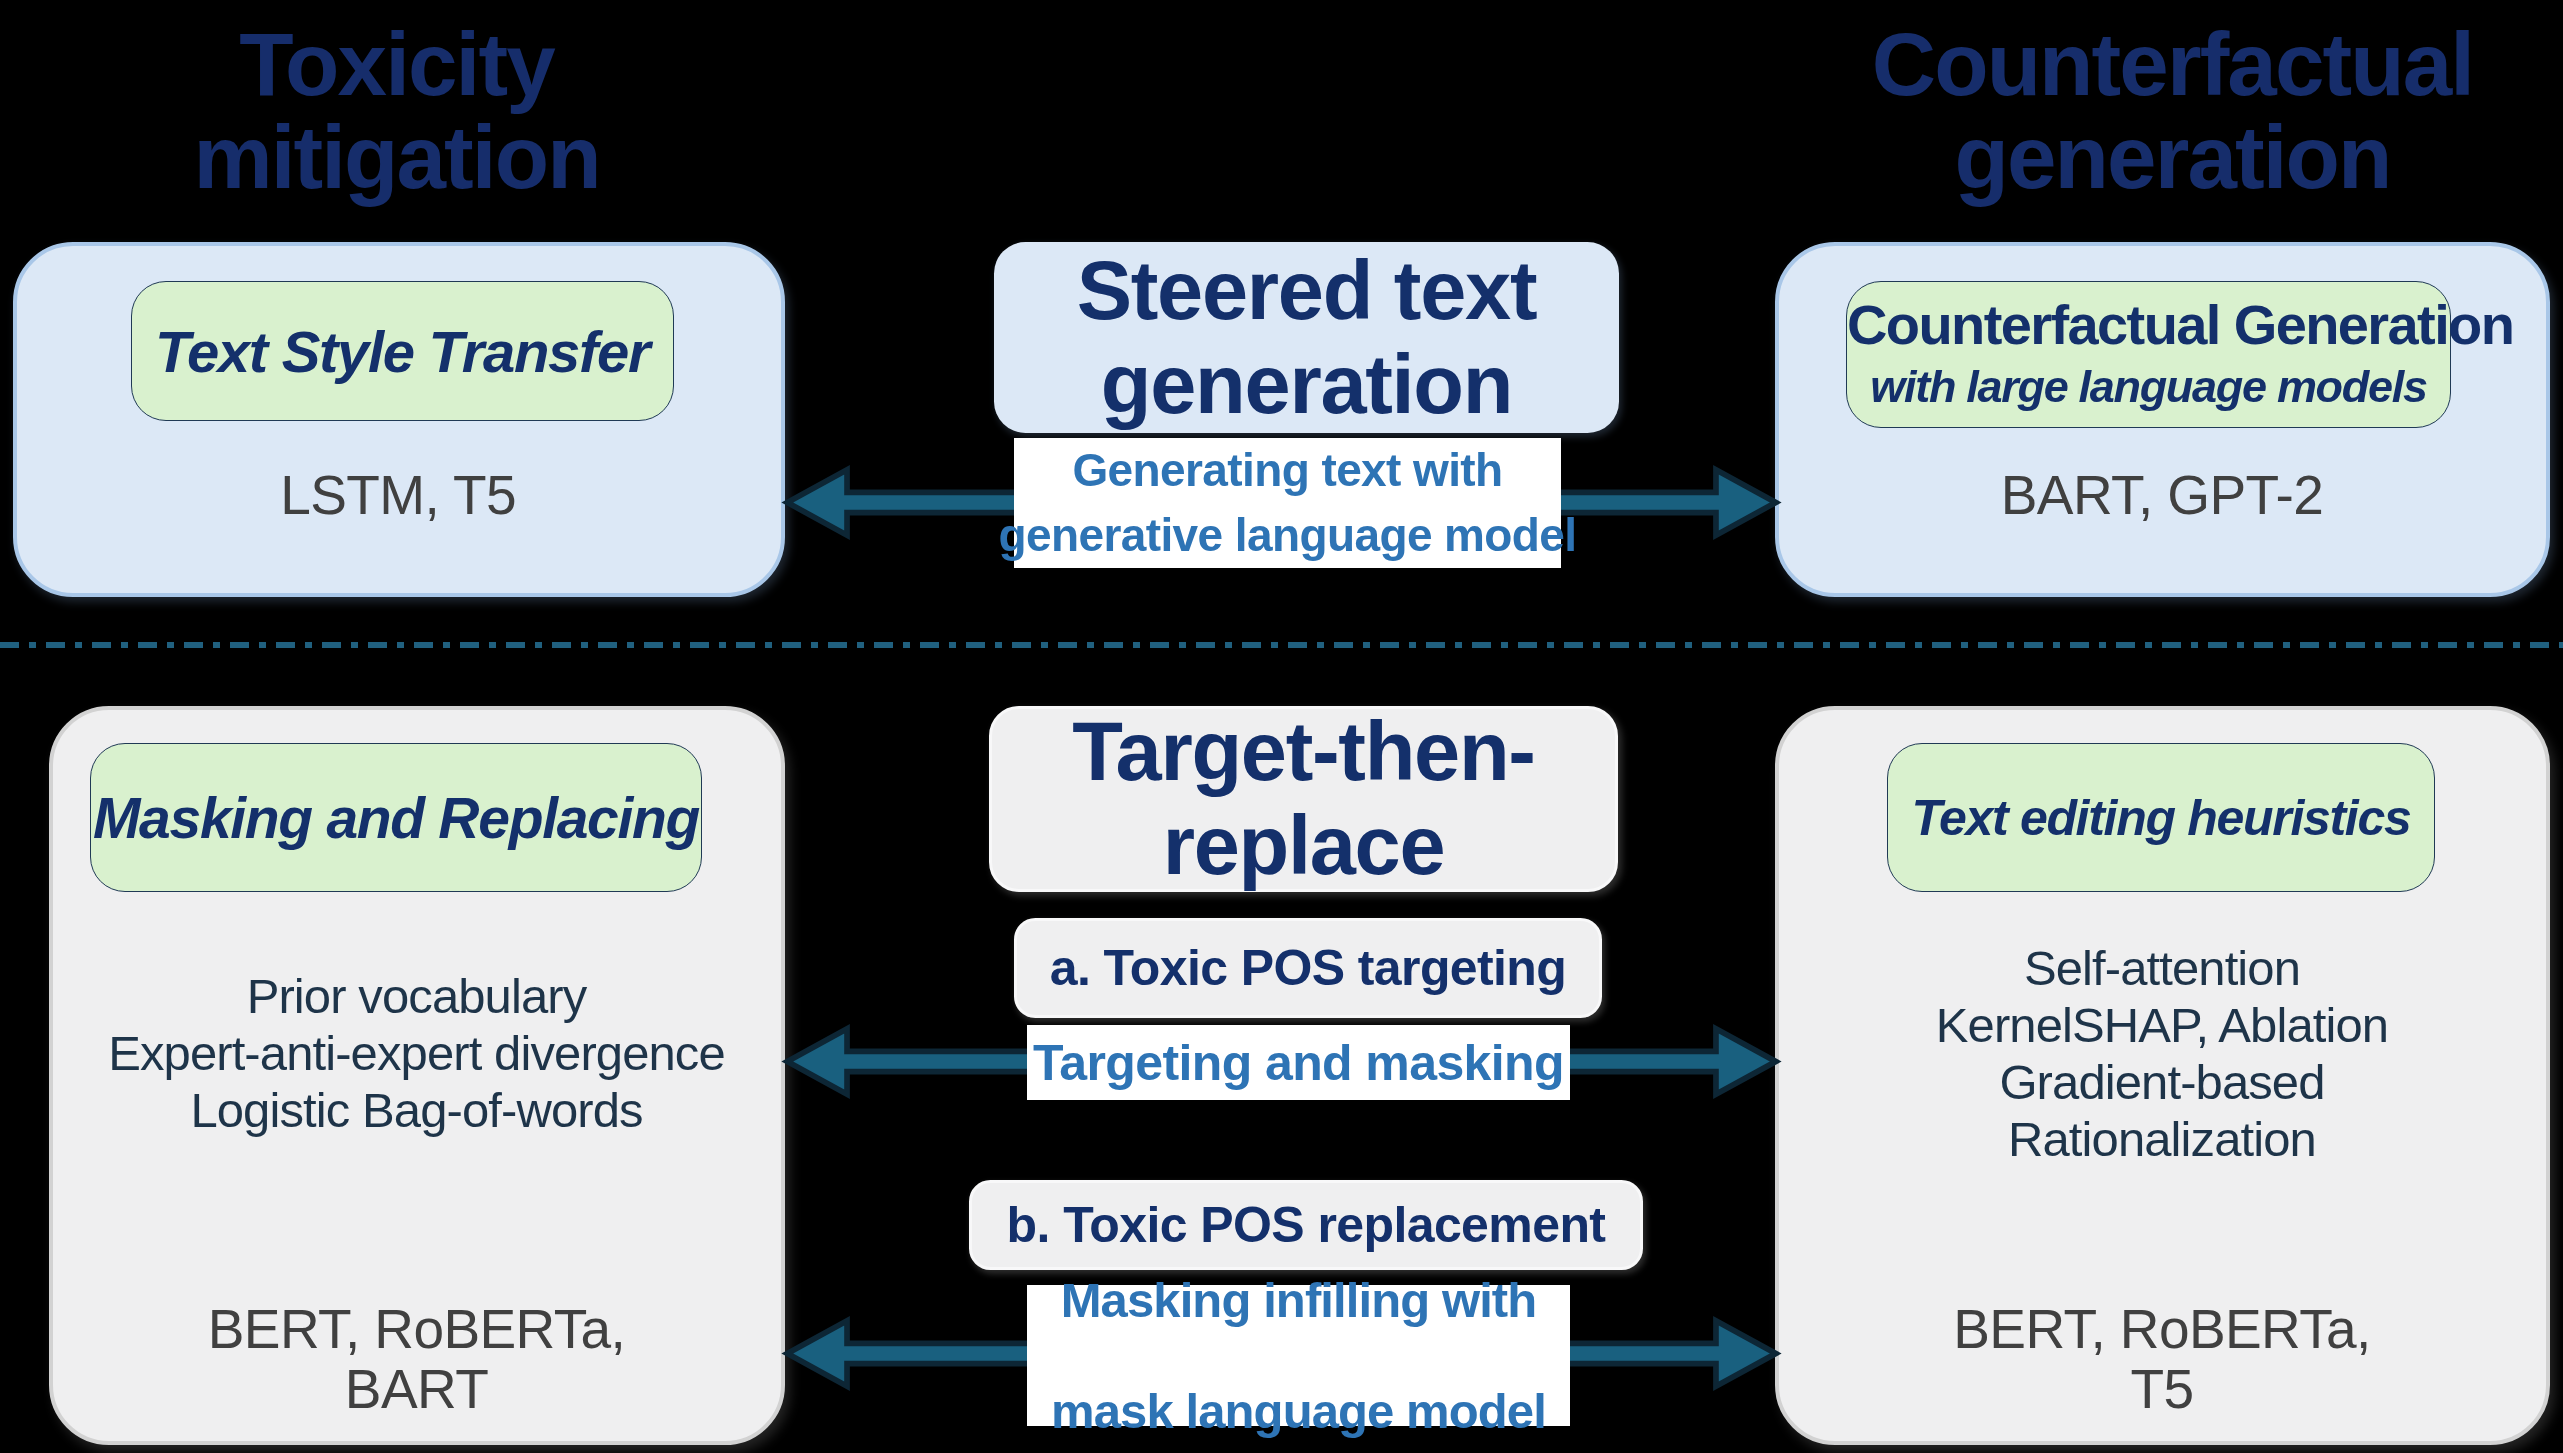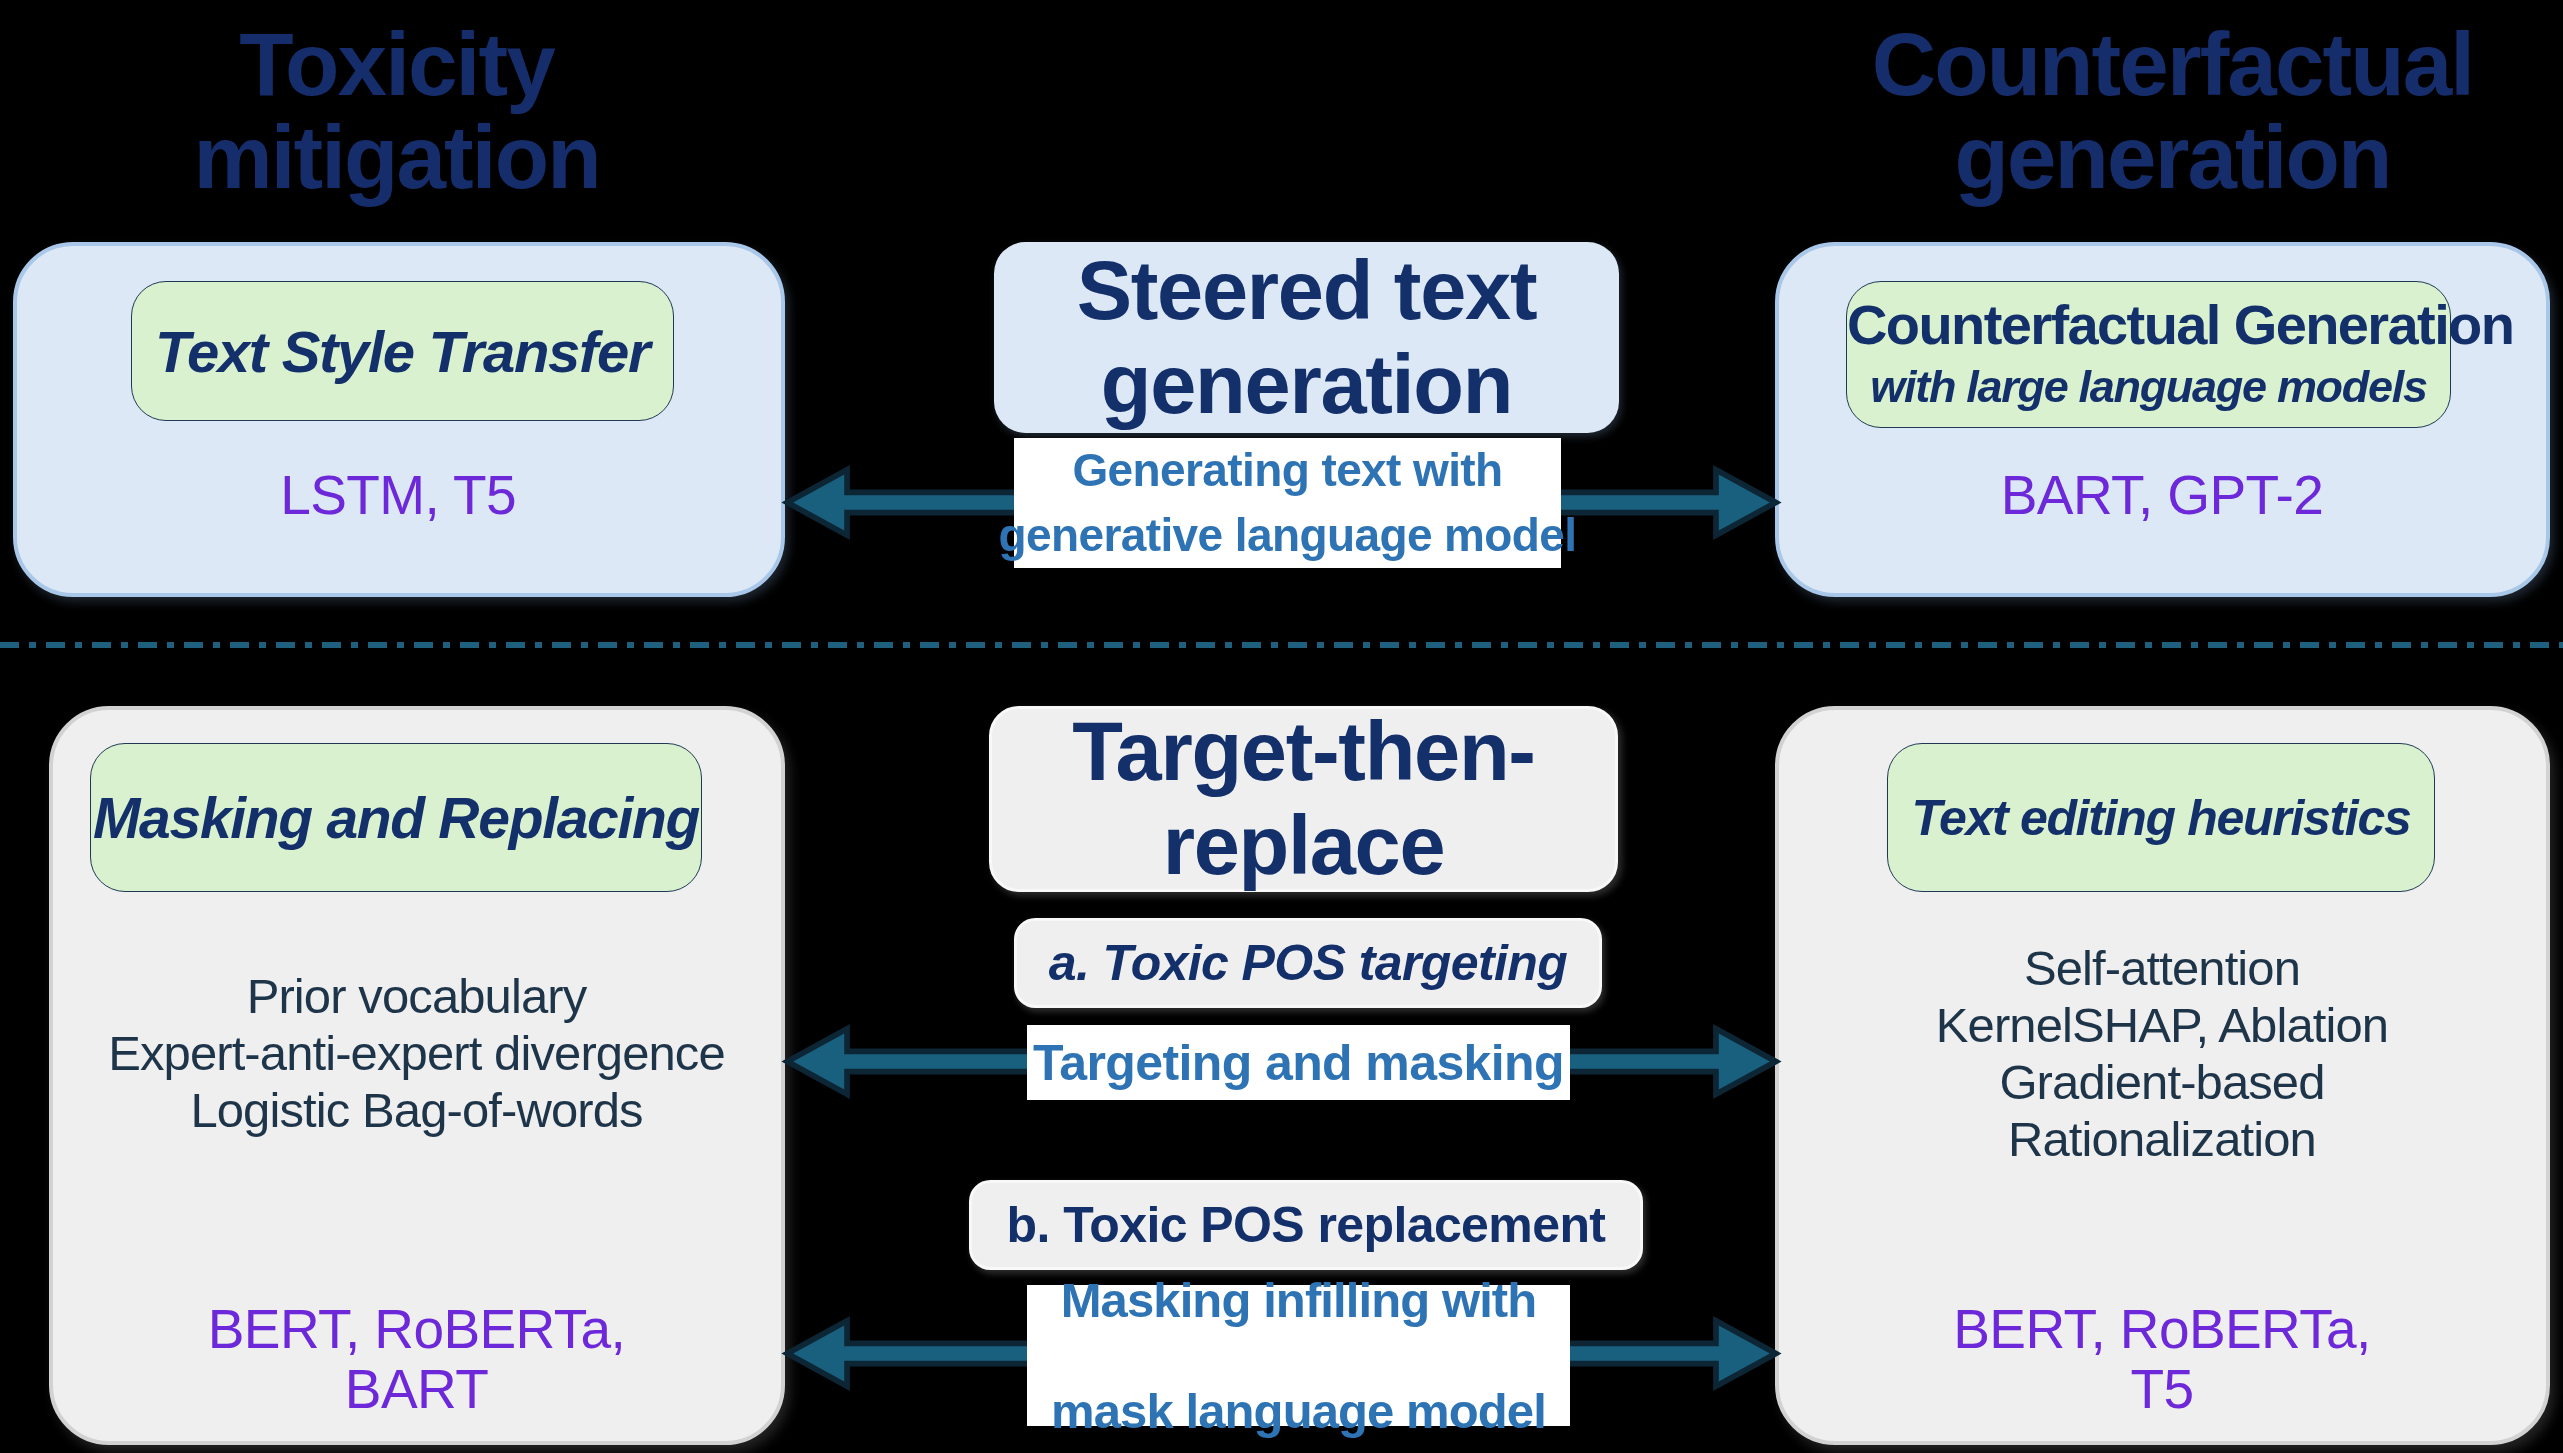--- a/index.html
+++ b/index.html
@@ -44,21 +44,21 @@
   
   .whitelabel{
     background:#ffffff;display:flex;flex-direction:column;align-items:center;justify-content:center;
     color:#2e74b5;font-weight:bold;text-align:center;z-index:2;white-space:nowrap;
   }
   .wl-2line{font-size:46px;line-height:65px;letter-spacing:-0.6px;}
   .wl-1line{font-size:50px;letter-spacing:-0.6px;}
   .wl-2line-b{font-size:49px;line-height:67px;letter-spacing:-0.9px;}
   
   .models{
-    color:#6d28d9;font-size:55px;line-height:60px;text-align:center;letter-spacing:-0.6px;
+    color:#404040;font-size:55px;line-height:60px;text-align:center;letter-spacing:-0.6px;
     display:flex;flex-direction:column;align-items:center;justify-content:center;
   }
   .methods{
     color:#1e3449;font-size:49px;line-height:57px;text-align:center;letter-spacing:-0.9px;
     display:flex;flex-direction:column;align-items:center;justify-content:center;white-space:nowrap;
   }
   
   .divider{
     height:6.3px;
     background:repeating-linear-gradient(90deg,
@@ -132,21 +132,21 @@
       <div>BERT, RoBERTa,</div>
       <div>BART</div>
     </div>
   </div>
 
   <div class="abs titlebox titlegray" style="left:989px;top:706px;width:629px;height:186px;">
     <div>Target-then-</div>
     <div>replace</div>
   </div>
 
-  <div class="abs stepbox" style="left:1014px;top:918px;width:588px;height:90px;font-style:italic;">
+  <div class="abs stepbox" style="left:1014px;top:918px;width:588px;height:100px;">
     <div>a. Toxic POS targeting</div>
   </div>
 
   <svg class="arrow" style="left:781px;top:1011px;" width="283" height="101" viewBox="0 0 450 160">
     <polygon points="450,64 105,64 105,28 10,80 105,132 105,96 450,96" fill="#19607f" stroke="#0d2635" stroke-width="9"></polygon>
   </svg>
   <svg class="arrow" style="left:1499px;top:1011px;" width="283" height="101" viewBox="0 0 450 160">
     <polygon points="0,64 345,64 345,28 440,80 345,132 345,96 0,96" fill="#19607f" stroke="#0d2635" stroke-width="9"></polygon>
   </svg>
 

